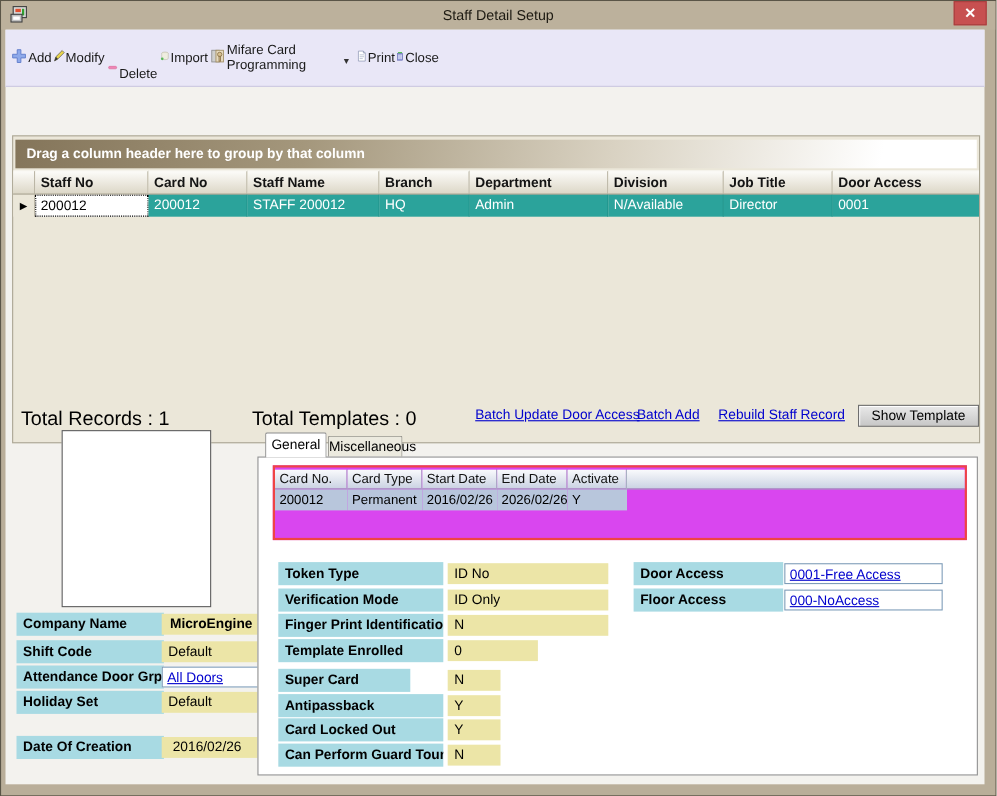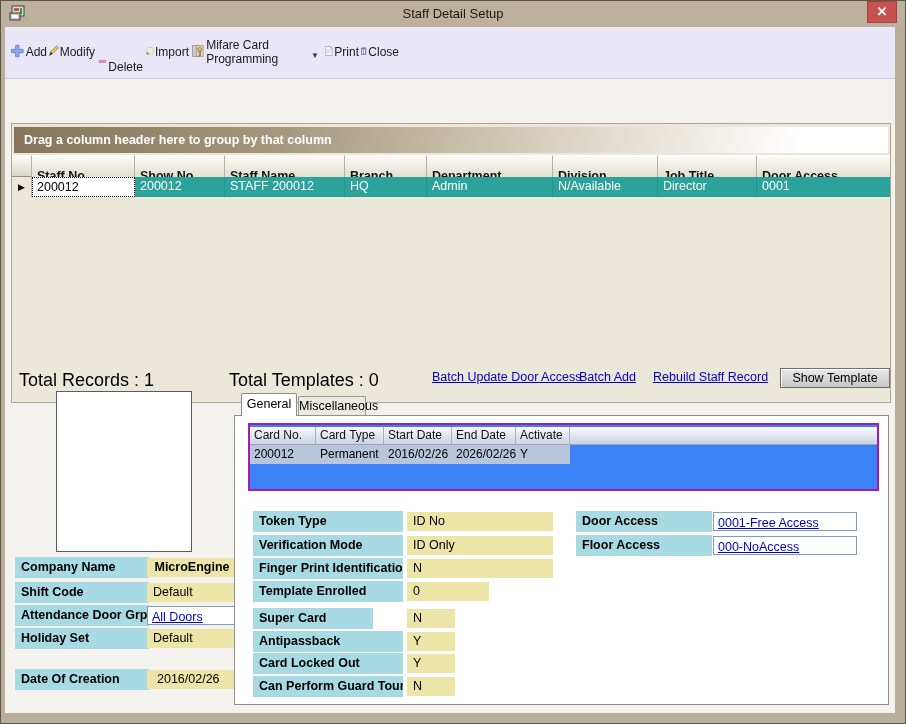--- a/index.html
+++ b/index.html
@@ -25,21 +25,21 @@
   .tbtn svg{width:20px;height:20px;margin-bottom:2px;}
   .dd-arrow{position:absolute;left:306px;top:24px;font-size:8px;color:#333;}
   
   .gridpanel{position:absolute;left:6px;top:56px;width:880px;height:280px;background:#ebe7d9;border:1px solid #aba694;margin-top:40px;}
   .grouphint{position:absolute;left:2px;top:3px;right:2px;height:26px;line-height:26px;padding-left:10px;
     color:#fff;font-weight:bold;font-size:12.5px;
     background:linear-gradient(100deg,#84755a 0%,#a4977c 30%,#d9d2c2 62%,#ffffff 90%);}
   .ghead{position:absolute;left:0;top:31px;height:22px;display:flex;width:878px;}
   .ghcell{height:22px;background:linear-gradient(#fcfbf8,#dcd7c7);border-right:1px solid #b6b1a0;
     border-bottom:1px solid #96917e;border-top:1px solid #ffffff;
-    font-weight:bold;font-size:12.5px;padding:13px 5px;overflow:hidden;white-space:nowrap;color:#141414;}
+    font-weight:bold;font-size:12.5px;padding:3px 5px;overflow:hidden;white-space:nowrap;color:#141414;}
   .grow{position:absolute;left:0;top:53px;height:20px;display:flex;width:878px;}
   .gdcell{height:20px;background:#2ba39b;border-right:1px solid #22958d;color:#fff;font-size:12.5px;
     padding:2px 5px;overflow:hidden;white-space:nowrap;}
   .gdcell.edit{background:#ffffff;color:#000;border:1px dotted #000;padding:2px 4px;}
   .gind{height:20px;background:#ebe7d9;border-right:1px solid #b6b1a0;color:#000;font-size:9px;
     display:flex;align-items:center;justify-content:center;}
   .ghind{height:22px;background:linear-gradient(#fcfbf8,#dcd7c7);border-right:1px solid #b6b1a0;
     border-bottom:1px solid #96917e;border-top:1px solid #ffffff;}
   
   .stext{position:absolute;font-size:18px;color:#000;}
@@ -56,21 +56,21 @@
   .valbox{position:absolute;background:#fff;border:1px solid #7f9db9;height:19px;line-height:17px;padding-left:4px;
     overflow:hidden;white-space:nowrap;}
   .bold{font-weight:bold;text-align:center;padding-left:0;}
   
   .tab-active{position:absolute;left:236px;top:366px;width:56px;height:23px;background:#fff;border:1px solid #8a8a8a;
     border-bottom:none;border-radius:2px 2px 0 0;font-size:12.5px;text-align:center;line-height:21px;z-index:3;}
   .tab-inactive{position:absolute;left:293px;top:369px;width:68px;height:20px;background:#eceadf;border:1px solid #98978f;
     border-bottom:none;border-radius:2px 2px 0 0;font-size:12.5px;text-align:center;line-height:19px;z-index:1;}
   .tabpage{position:absolute;left:229px;top:388px;width:655px;height:290px;background:#fff;border:1px solid #8f8f8f;z-index:2;}
   
-  .cardbox{position:absolute;left:243px;top:396px;width:631px;height:68px;background:#3b82f6;border:2px solid #a21caf;z-index:4;}
+  .cardbox{position:absolute;left:243px;top:396px;width:631px;height:68px;background:#d946ef;border:2px solid #ef4444;z-index:4;}
   .chead{position:absolute;left:0;top:2px;display:flex;width:100%;height:18px;}
   .chcell{height:18px;background:linear-gradient(#f9fafc,#cbd3e3);border-right:1px solid #a8b0c2;border-bottom:1px solid #9ba3b5;
     font-size:12px;padding:1px 4px;color:#111;overflow:hidden;white-space:nowrap;}
   .crow{position:absolute;left:0;top:20px;display:flex;width:100%;height:19px;}
   .cdcell{height:19px;background:#b8c6dc;font-size:12px;padding:2px 4px;color:#000;overflow:hidden;white-space:nowrap;}
   svg{display:block;}
 </style>
 </head>
 <body>
 
@@ -151,21 +151,21 @@
           </svg>
         <span>Close</span>
       </div>
     </div>
 
     <div class="gridpanel">
       <div class="grouphint">Drag a column header here to group by that column</div>
       <div class="ghead">
         <div class="ghind" style="width:20px;"></div>
         <div class="ghcell" style="width:103px;">Staff No</div>
-        <div class="ghcell" style="width:90px;">Show No</div>
+        <div class="ghcell" style="width:90px;">Card No</div>
         <div class="ghcell" style="width:120px;">Staff Name</div>
         <div class="ghcell" style="width:82px;">Branch</div>
         <div class="ghcell" style="width:126px;">Department</div>
         <div class="ghcell" style="width:105px;">Division</div>
         <div class="ghcell" style="width:99px;">Job Title</div>
         <div class="ghcell" style="width:133px;border-right:none;">Door Access</div>
       </div>
       <div class="grow">
         <div class="gind" style="width:20px;">
             <span>▶</span>

